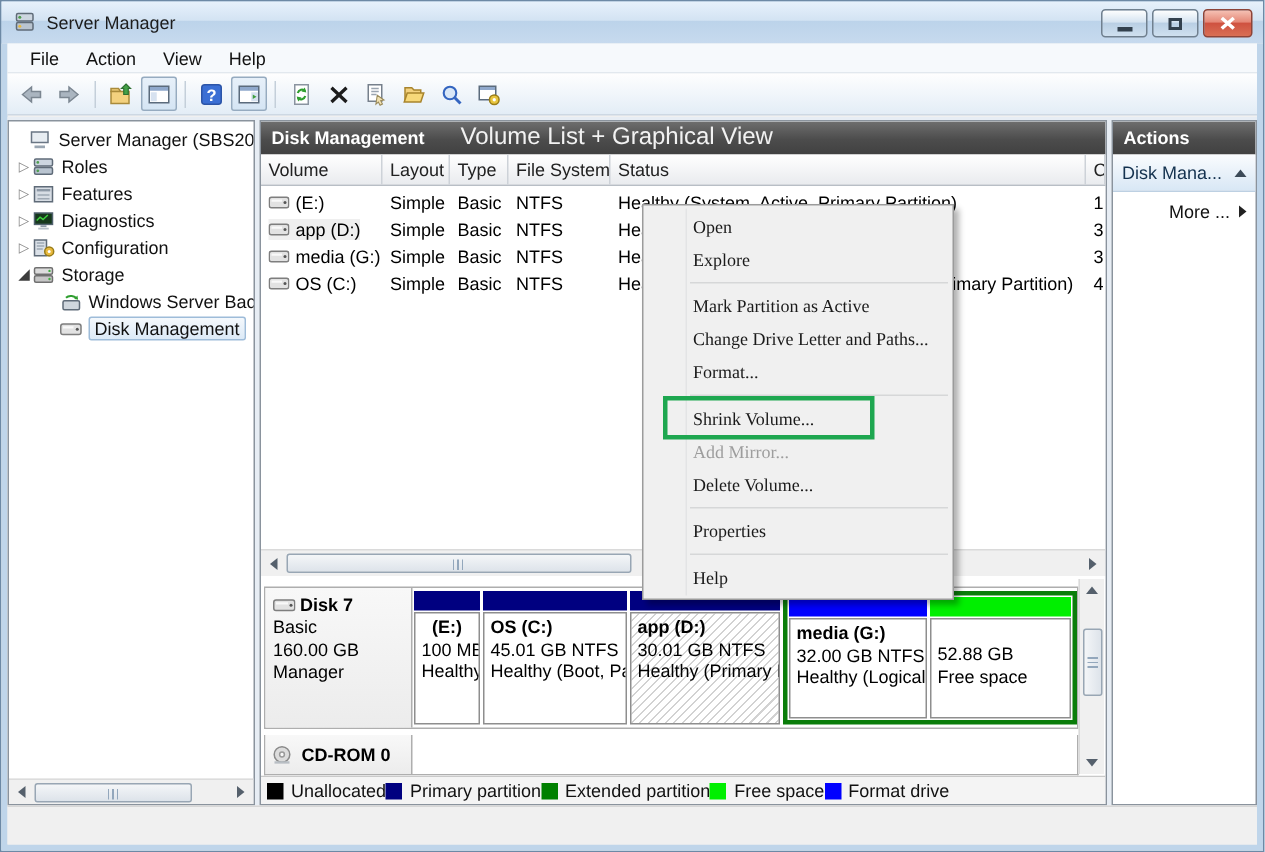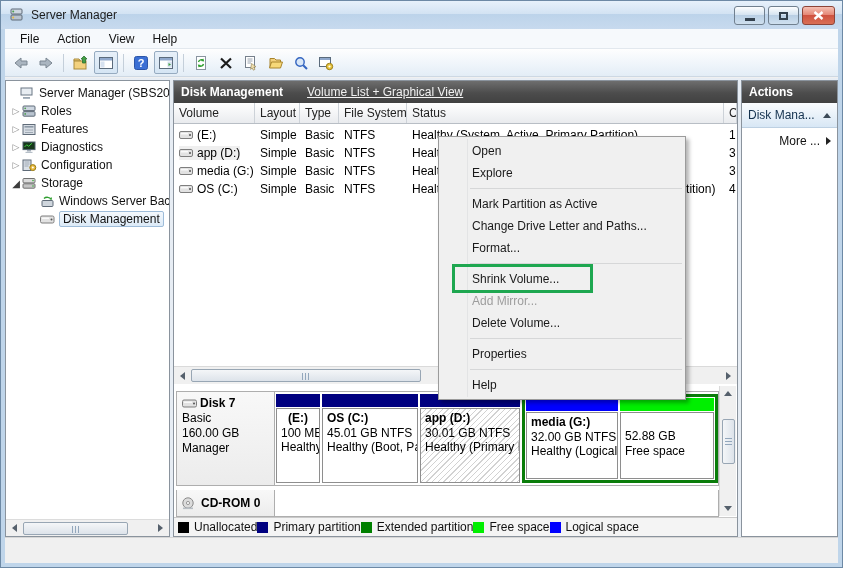--- a/index.html
+++ b/index.html
@@ -56,21 +56,21 @@
   .sthumb .grip { position:absolute; left:50%; top:3px; width:8px; height:7px; margin-left:-4px;
     background:repeating-linear-gradient(to right,#93a7bc 0 1px,transparent 1px 3px); }
   .vthumb { width:13px; border:1px solid #98a6b4; border-radius:2px; background:linear-gradient(to right,#f4f6f8,#dde3ea); position:relative; }
   .vthumb .grip { position:absolute; top:50%; left:2px; height:8px; width:7px; margin-top:-4px;
     background:repeating-linear-gradient(to bottom,#93a7bc 0 1px,transparent 1px 3px); }
 
   
   .main { flex:1; display:flex; flex-direction:column; overflow:hidden; position:relative; }
   .dmheader { height:22px; background:linear-gradient(#6e6e6e,#4c4c4c 55%,#414141); color:#fff; display:flex; align-items:center; padding-left:7px; flex:none; }
   .dmheader .h1 { font-weight:bold; font-size:12px; }
-  .dmheader .h2 { margin-left:24px; font-size:12px; color:#f2f2f2;text-decoration:underline; }
+  .dmheader .h2 { margin-left:24px; font-size:16px; color:#f2f2f2; }
 
   .colhdr { height:21px; display:flex; flex:none; background:linear-gradient(#ffffff,#f2f3f5 60%,#e9ebee); border-bottom:1px solid #b8bec5; }
   .colhdr .c { padding:3px 0 0 5px; border-right:1px solid #cdd2d8; color:#222; overflow:hidden; white-space:nowrap; }
   .vlist { flex:none; height:242px; background:#fff; padding-top:2px; overflow:hidden; }
   .vrow { height:18px; display:flex; align-items:center; white-space:nowrap; }
   .vrow .c { padding-left:5px; overflow:hidden; flex:none; white-space:nowrap; }
   .c.w-vol{width:81px;} .c.w-lay{width:45px;} .c.w-typ{width:39px;} .c.w-fs{width:68px;} .c.w-st{width:317px;} .c.w-cap{flex:1;}
   .vrow .vname { display:inline-flex; align-items:center; gap:4px; }
   .vrow.hot .vname { background:#efefef; }
 
@@ -103,22 +103,22 @@
   .agroup { height:25px; background:linear-gradient(#fafcfe,#d8e7f5); border-bottom:1px solid #bdd0e2; display:flex; align-items:center; padding:0 6px; color:#14324f; }
   .agroup .lbl { flex:1; overflow:hidden; white-space:nowrap; }
   .amore { height:25px; display:flex; align-items:center; justify-content:flex-end; padding:0 6px; gap:6px; color:#111; }
   .col-tri-u { width:0;height:0;border-left:4px solid transparent;border-right:4px solid transparent;border-bottom:5px solid #3c4a58; }
   .col-tri-r { width:0;height:0;border-top:4px solid transparent;border-bottom:4px solid transparent;border-left:5px solid #222; }
 
   
   .statusbar { position:absolute; left:0; right:0; bottom:0; height:26px; background:#f0f0f0; border-top:1px solid #d6d6d6; }
 
   
-  .ctxmenu { position:absolute; left:437px; top:135px; width:248px; z-index:50;
-    background:#f0f0f0; border:1px solid #9b9b9b; box-shadow:3px 3px 4px rgba(0,0,0,.3); padding:3px 0; }
+  .ctxmenu { position:absolute; left:427px; top:135px; width:208px; z-index:50;
+    background:#f0f0f0; border:1px solid #9b9b9b; box-shadow:3px 3px 4px rgba(0,0,0,.3); padding:3px 0;font-family:Liberation Serif, serif; }
   .ctxmenu::before { content:""; position:absolute; left:28px; top:2px; bottom:2px; width:1px; background:#e3e4e5; }
   .mi { height:22px; line-height:22px; padding-left:33px; color:#1a1a1a; position:relative; white-space:nowrap; }
   .mi.disabled { color:#9d9d9d; }
   .msep { height:9px; position:relative; }
   .msep::after { content:""; position:absolute; left:31px; right:3px; top:4px; height:1px; background:#d6d7d8; }
   .annot { position:absolute; left:13px; top:127px; width:141px; height:29px; border:3px solid #1ea750; z-index:60; }
 
   svg { display:block; }
 </style>
 </head>
@@ -524,21 +524,21 @@
             <div class="litem">
                 <span class="lsq k2"></span>
                 <span>Extended partition</span>
               </div>
             <div class="litem">
                 <span class="lsq k3"></span>
                 <span>Free space</span>
               </div>
             <div class="litem">
                 <span class="lsq k4"></span>
-                <span>Logical space</span>
+                <span>Format drive</span>
               </div>
           </div>
         </div>
 
         <div class="panel actions">
           <div class="ahdr">Actions</div>
           <div class="agroup">
             <span class="lbl">Disk Mana...</span>
             <span class="col-tri-u"></span>
           </div>

